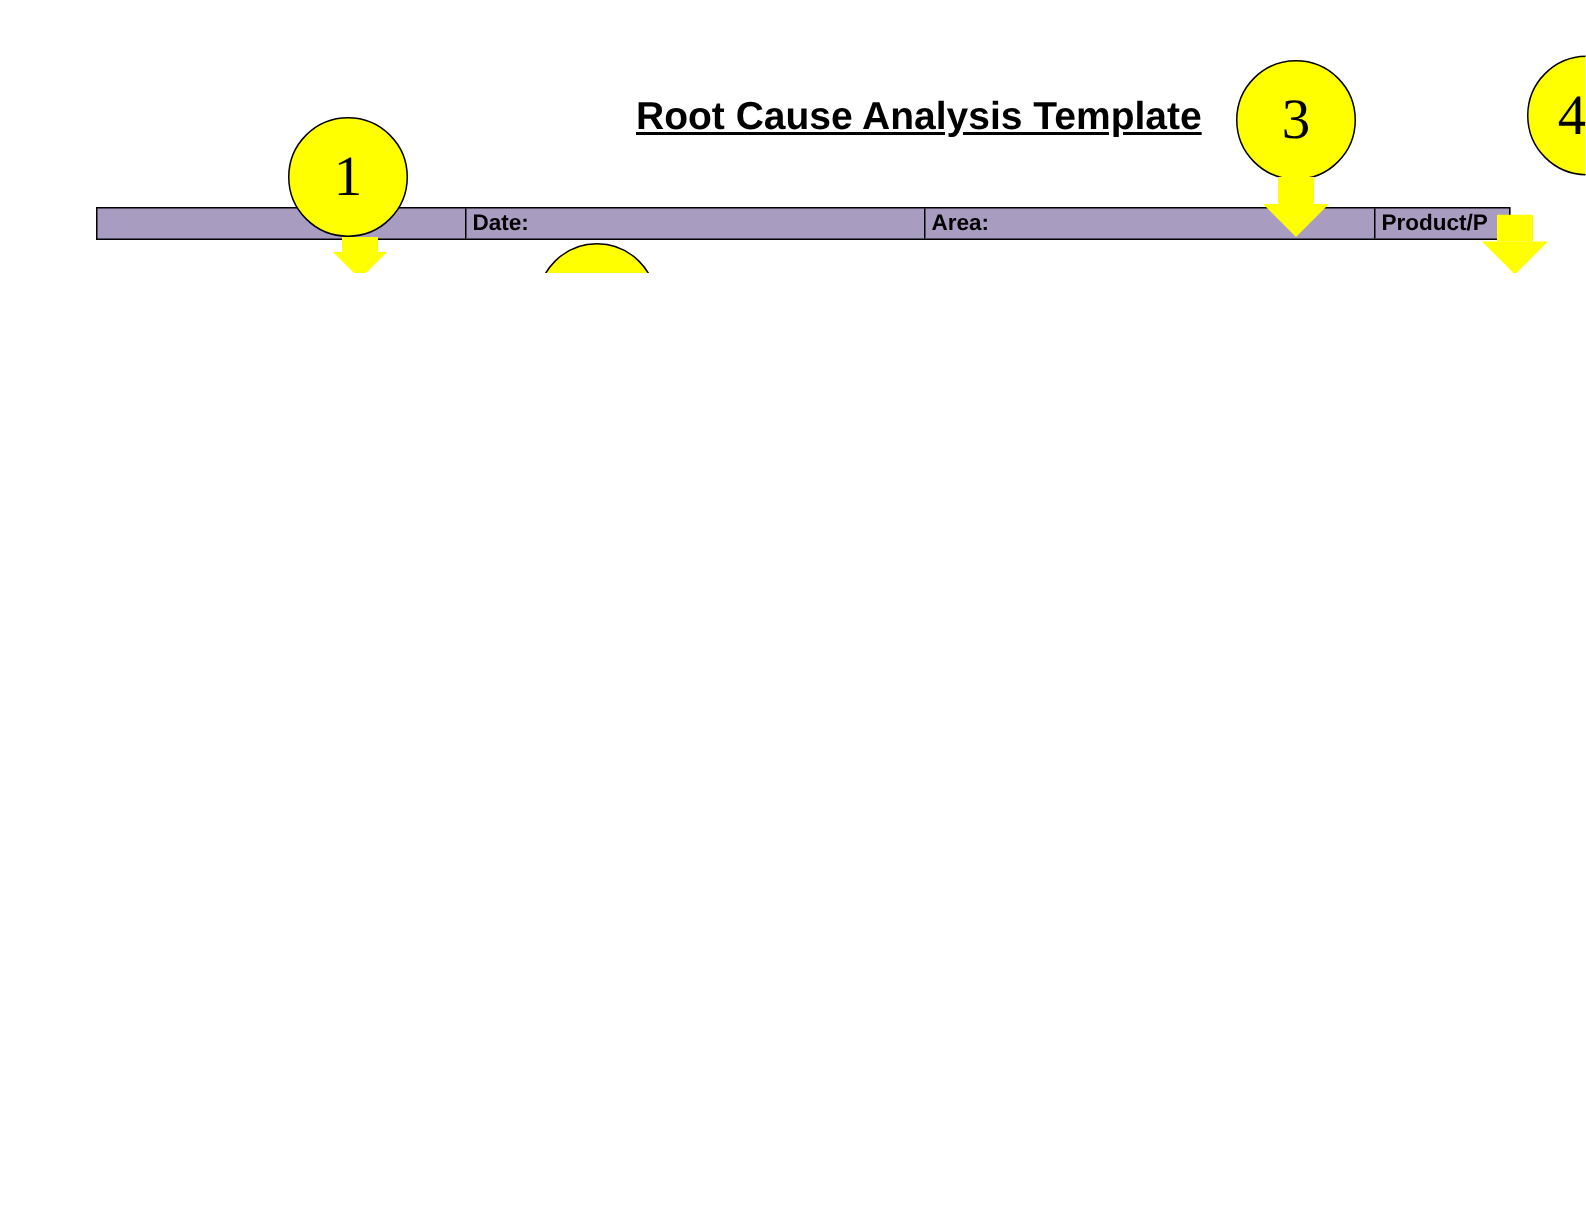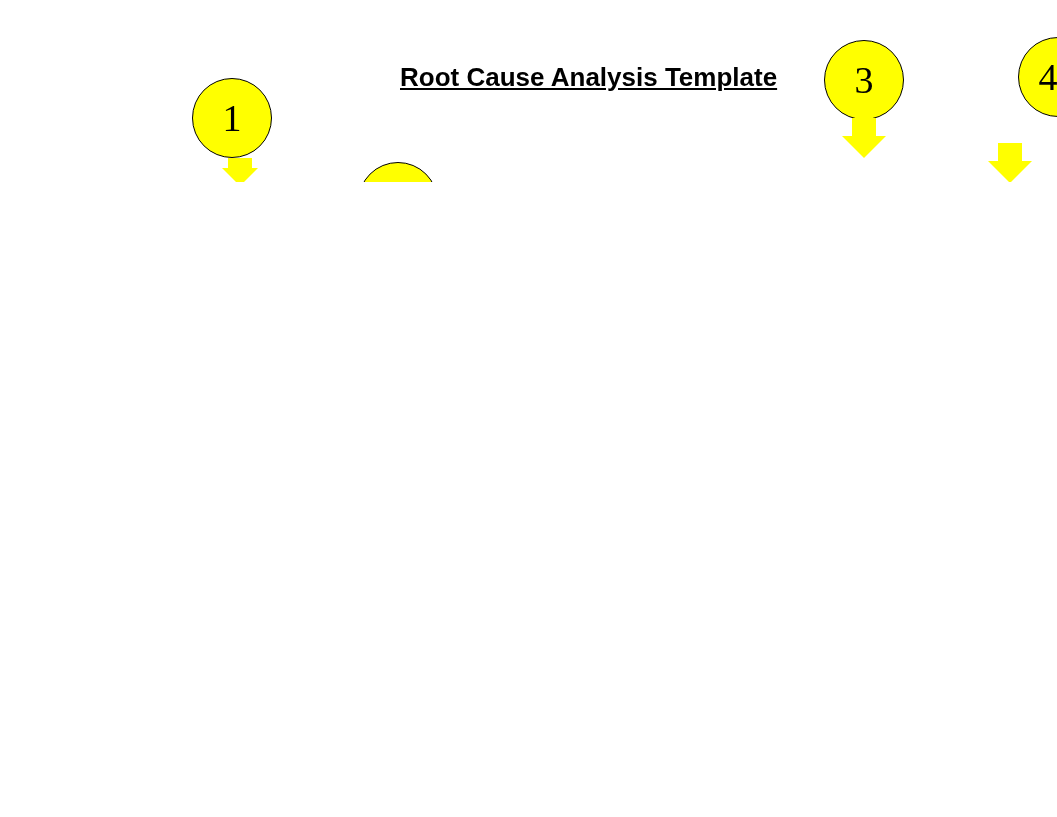--- a/index.html
+++ b/index.html
@@ -12,21 +12,21 @@
     overflow: hidden;
     position: relative;
   }
   .canvas {
     position: relative;
     width: 1057px;
     height: 817px;
   }
   .title {
     position: absolute;
-    left: 400px;
+    left: 424px;
     top: 62px;
     font-size: 26px;
     font-weight: bold;
     text-decoration: underline;
     color: #000;
     white-space: nowrap;
   }
   .row1 {
     position: absolute;
     left: 64px;
@@ -217,20 +217,26 @@
   .arrow1-clip { z-index: 7; }
   .clip-small { z-index: 7; }
 </style>
 </head>
 <body>
 
 <div class="canvas">
 
   <div class="title">Root Cause Analysis Template</div>
 
+  <div class="row1">
+    <div class="cell c1"></div>
+    <div class="cell c2">Date:</div>
+    <div class="cell c3">Area:</div>
+    <div class="cell c4">Product/P</div>
+  </div>
 
 
   <div class="callout co1">
     <div class="circle">
       <span>1</span>
     </div>
   </div>
   <div class="arrow1-clip">
     <div class="shaft"></div>
     <div class="head"></div>

